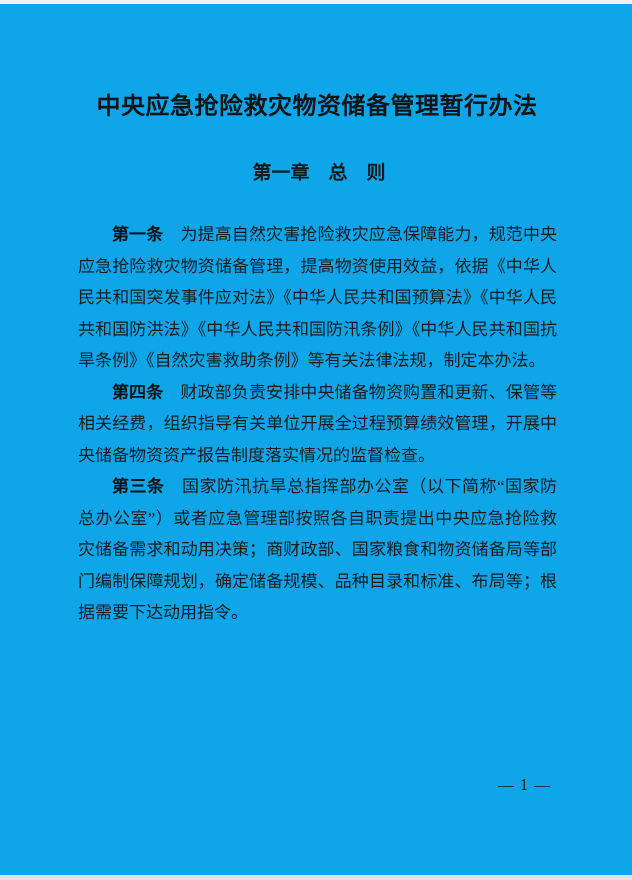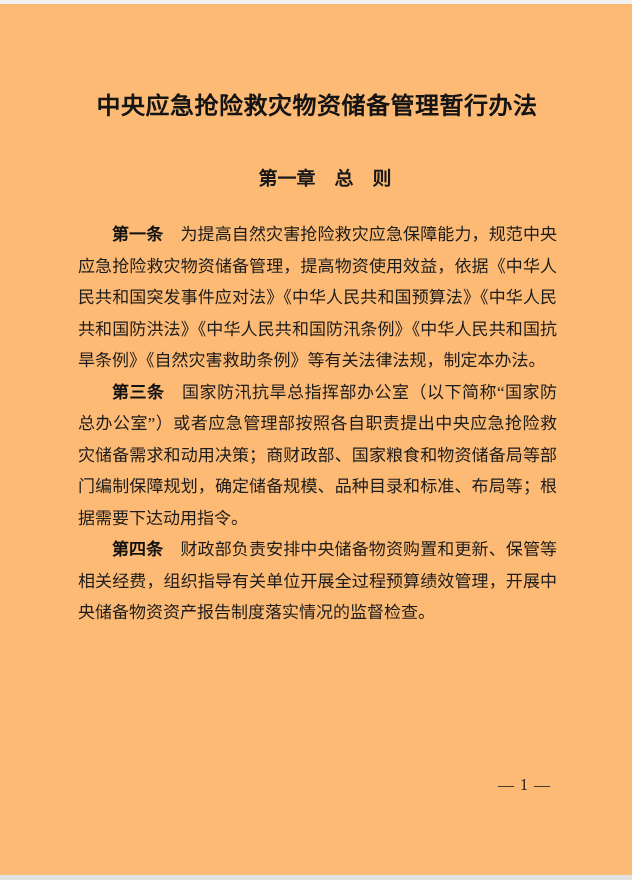--- a/index.html
+++ b/index.html
@@ -5,21 +5,21 @@
   html, body {
     margin: 0;
     padding: 0;
     background: #ffffff;
   }
   .page {
     position: relative;
     width: 632px;
     height: 880px;
     margin: 0 auto;
-    background: #fdba74;
+    background: #0ea5e9;
     overflow: hidden;
     font-family: "Liberation Serif", "DejaVu Serif", serif;
     color: #1a1a1a;
   }
   .edge-top {
     position: absolute;
     top: 0; left: 0; right: 0;
     height: 4px;
     background: #f1f1f2;
   }
@@ -40,21 +40,21 @@
     line-height: 34px;
     font-weight: 700;
     letter-spacing: 0.5px;
     color: #141414;
   }
   .chapter-heading {
     position: absolute;
     top: 157px;
     left: 77px;
     width: 480px;
-    margin: 8px;
+    margin: 2px;
     text-align: center;
     font-size: 19px;
     line-height: 27px;
     font-weight: 700;
     color: #191919;
   }
   .doc-body {
     position: absolute;
     top: 219px;
     left: 78px;
@@ -93,20 +93,20 @@
 
 <div class="page">
   <div class="edge-top"></div>
 
   <h1 class="doc-title">中央应急抢险救灾物资储备管理暂行办法</h1>
 
   <h2 class="chapter-heading">第一章　总　则</h2>
 
   <div class="doc-body">
       <p><b>第一条</b>　为提高自然灾害抢险救灾应急保障能力，规范中央应急抢险救灾物资储备管理，提高物资使用效益，依据《中华人民共和国突发事件应对法》《中华人民共和国预算法》《中华人民共和国防洪法》《中华人民共和国防汛条例》《中华人民共和国抗旱条例》《自然灾害救助条例》等有关法律法规，制定本办法。</p>
+      <p><b>第四条</b>　财政部负责安排中央储备物资购置和更新、保管等相关经费，组织指导有关单位开展全过程预算绩效管理，开展中央储备物资资产报告制度落实情况的监督检查。</p>
       <p><b>第三条</b>　国家防汛抗旱总指挥部办公室（以下简称“国家防总办公室”）或者应急管理部按照各自职责提出中央应急抢险救灾储备需求和动用决策；商财政部、国家粮食和物资储备局等部门编制保障规划，确定储备规模、品种目录和标准、布局等；根据需要下达动用指令。</p>
-      <p><b>第四条</b>　财政部负责安排中央储备物资购置和更新、保管等相关经费，组织指导有关单位开展全过程预算绩效管理，开展中央储备物资资产报告制度落实情况的监督检查。</p>
     </div>
 
   <div class="page-number">— 1 —</div>
 
   <div class="edge-bottom"></div>
 </div>
 
 </body></html>

